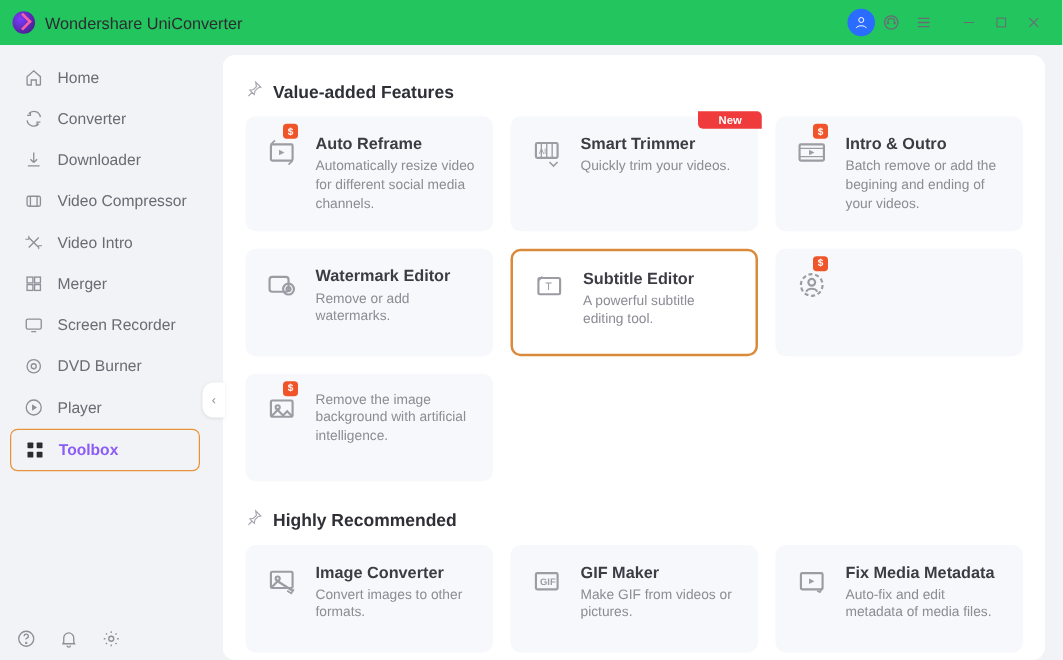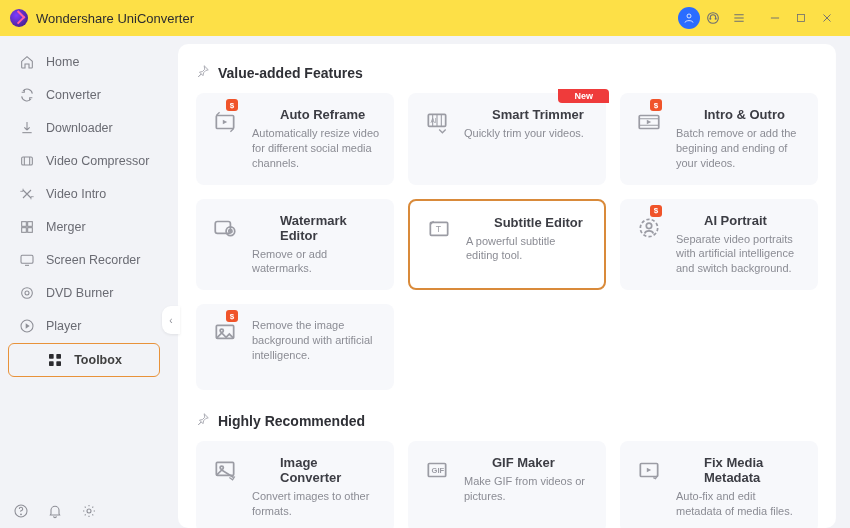--- a/index.html
+++ b/index.html
@@ -6,42 +6,42 @@
 body {
   width: 850px; height: 528px;
   font-family: -apple-system, Segoe UI, Arial, sans-serif;
   background: #fff;
   color: #404148;
   overflow: hidden;
   font-size: 13px;
 }
 .titlebar {
   height: 36px; display: flex; align-items: center; padding: 0 10px;
-  background: #fde047;
+  background: #22c55e;
 }
 .titlebar .logo {
   width: 18px; height: 18px; border-radius: 50%;
   background: radial-gradient(circle at 35% 35%, #7d3cff, #3a1970);
   display: inline-flex; align-items: center; justify-content: center;
   margin-right: 8px;
 }
 .titlebar .logo::after { content: ""; width: 8px; height: 8px; border: 2px solid #ff5fa2; border-left: none; border-bottom: none; transform: rotate(45deg) translateX(-1px); }
 .titlebar .title { font-size: 13px; color: #2c2c30; }
 .titlebar .sp { flex: 1; }
 .titlebar .tbtn { width: 26px; height: 26px; display:flex; align-items:center; justify-content:center; color:#6b6c73; cursor:pointer; }
 .titlebar .avatar { background:#2a6cff; color:#fff; border-radius:50%; width:22px; height:22px; font-size:12px; }
 .main { display:flex; height:492px; background:#f2f3f7; }
 .sidebar { width:170px; background:#f2f3f7; padding:10px 10px 4px 8px; position:relative; }
 .nav-item {
   display:flex; align-items:center; gap:10px;
   padding:7px 10px; border-radius:6px; color:#6a6b73;
   cursor:pointer; font-size:12.5px; margin-bottom:1px;
 }
 .nav-item .ic { width:18px; height:18px; display:flex; align-items:center; justify-content:center; color:#8e8f97;}
-.nav-item.active { border:1.5px solid #e8923a; color:#404040; font-weight:600;justify-content:center; }
+.nav-item.active { border:1.5px solid #e8923a; color:#8b5cf6; font-weight:600; }
 .nav-item.active .ic { color:#2c2c30; }
 .sidebar-footer { position:absolute; bottom:8px; left:12px; display:flex; gap:16px; color:#8e8f97; }
 .sidebar-footer .fbtn { width:18px; height:18px; display:flex; align-items:center; justify-content:center; cursor:pointer;}
 .collapse-handle {
   position:absolute; right:-10px; top:270px;
   width:18px; height:28px; background:#fff; border-radius:9px 0 0 9px;
   display:flex; align-items:center; justify-content:center;
   box-shadow:0 1px 3px rgba(0,0,0,.08); font-size:10px; color:#8e8f97; cursor:pointer;
 }
 .content-wrap { flex:1; padding:8px 14px 0 8px; }
@@ -56,21 +56,21 @@
 .card {
   position:relative; background:#f7f8fb; border-radius:8px;
   padding:14px 14px 14px 14px; display:flex; gap:12px; min-height:86px;
   cursor:pointer;
 }
 .card.highlight { background:#fff; border:2px solid #d98a3a; }
 .card .icon {
   width:30px; height:30px; color:#9b9ca4; flex-shrink:0; display:flex; align-items:center; justify-content:center;
 }
 .card .txt { display:flex; flex-direction:column; gap:4px; }
-.card .txt .t { font-size:13px; font-weight:600; color:#3c3d44;margin-left:28px; }
+.card .txt .t { font-size:13px; font-weight:600; color:#3c3d44; }
 .card .txt .d { font-size:11px; color:#8b8c94; line-height:1.35; }
 .badge {
   position:absolute; width:12px; height:12px; border-radius:3px;
   background:#f0542a; color:#fff; font-size:8px; font-weight:700;
   display:flex; align-items:center; justify-content:center;
   top:6px; left:30px;
 }
 .new-tag {
   position:absolute; top:-4px; right:-3px; background:#ef3b3b; color:#fff;
   font-size:9px; font-weight:700; padding:2px 16px; border-radius:0 4px 0 4px;
@@ -321,24 +321,20 @@
           </div>
           <div class="card">
             <span class="badge">$</span>
             <span class="icon">
               <svg width="26" height="26" viewBox="0 0 24 24">
                 <circle cx="12" cy="12" r="8" stroke-dasharray="3 2"></circle>
                 <circle cx="12" cy="10" r="2.5"></circle>
                 <path d="M8 17c1-3 7-3 8 0"></path>
               </svg>
             </span>
-            <span class="txt">
-              <span class="t">AI Portrait</span>
-              <span class="d">Separate video portraits with artificial intelligence and switch background.</span>
-            </span>
           </div>
           <div class="card">
             <span class="badge">$</span>
             <span class="icon">
               <svg width="26" height="26" viewBox="0 0 24 24">
                 <rect x="4" y="5" width="16" height="12" rx="1"></rect>
                 <circle cx="9" cy="10" r="1.5"></circle>
                 <path d="M4 17l5-5 4 4 3-3 4 4"></path>
               </svg>
             </span>

